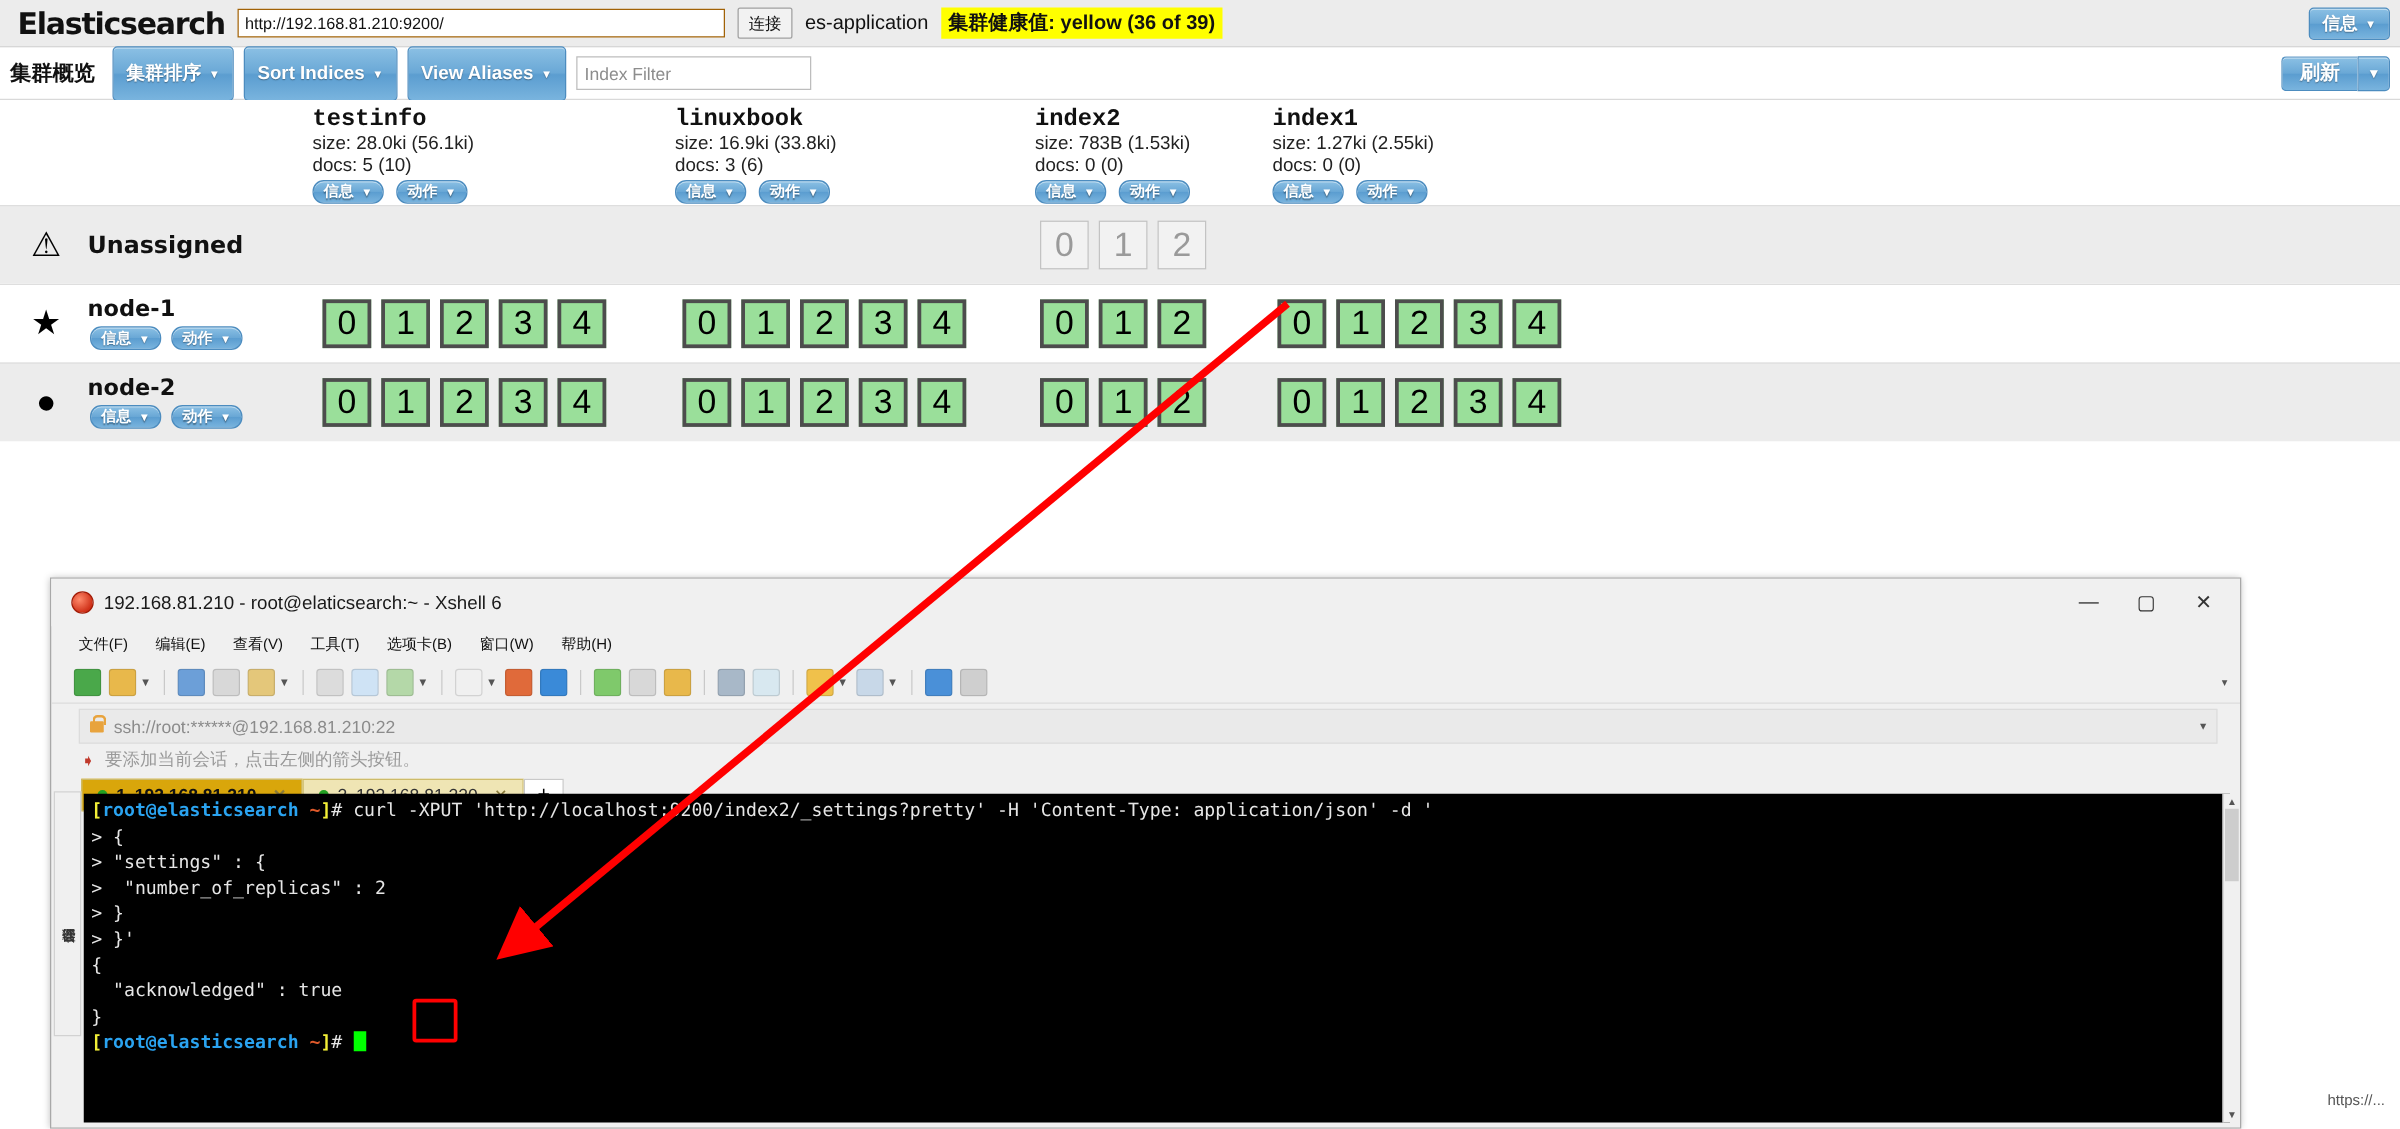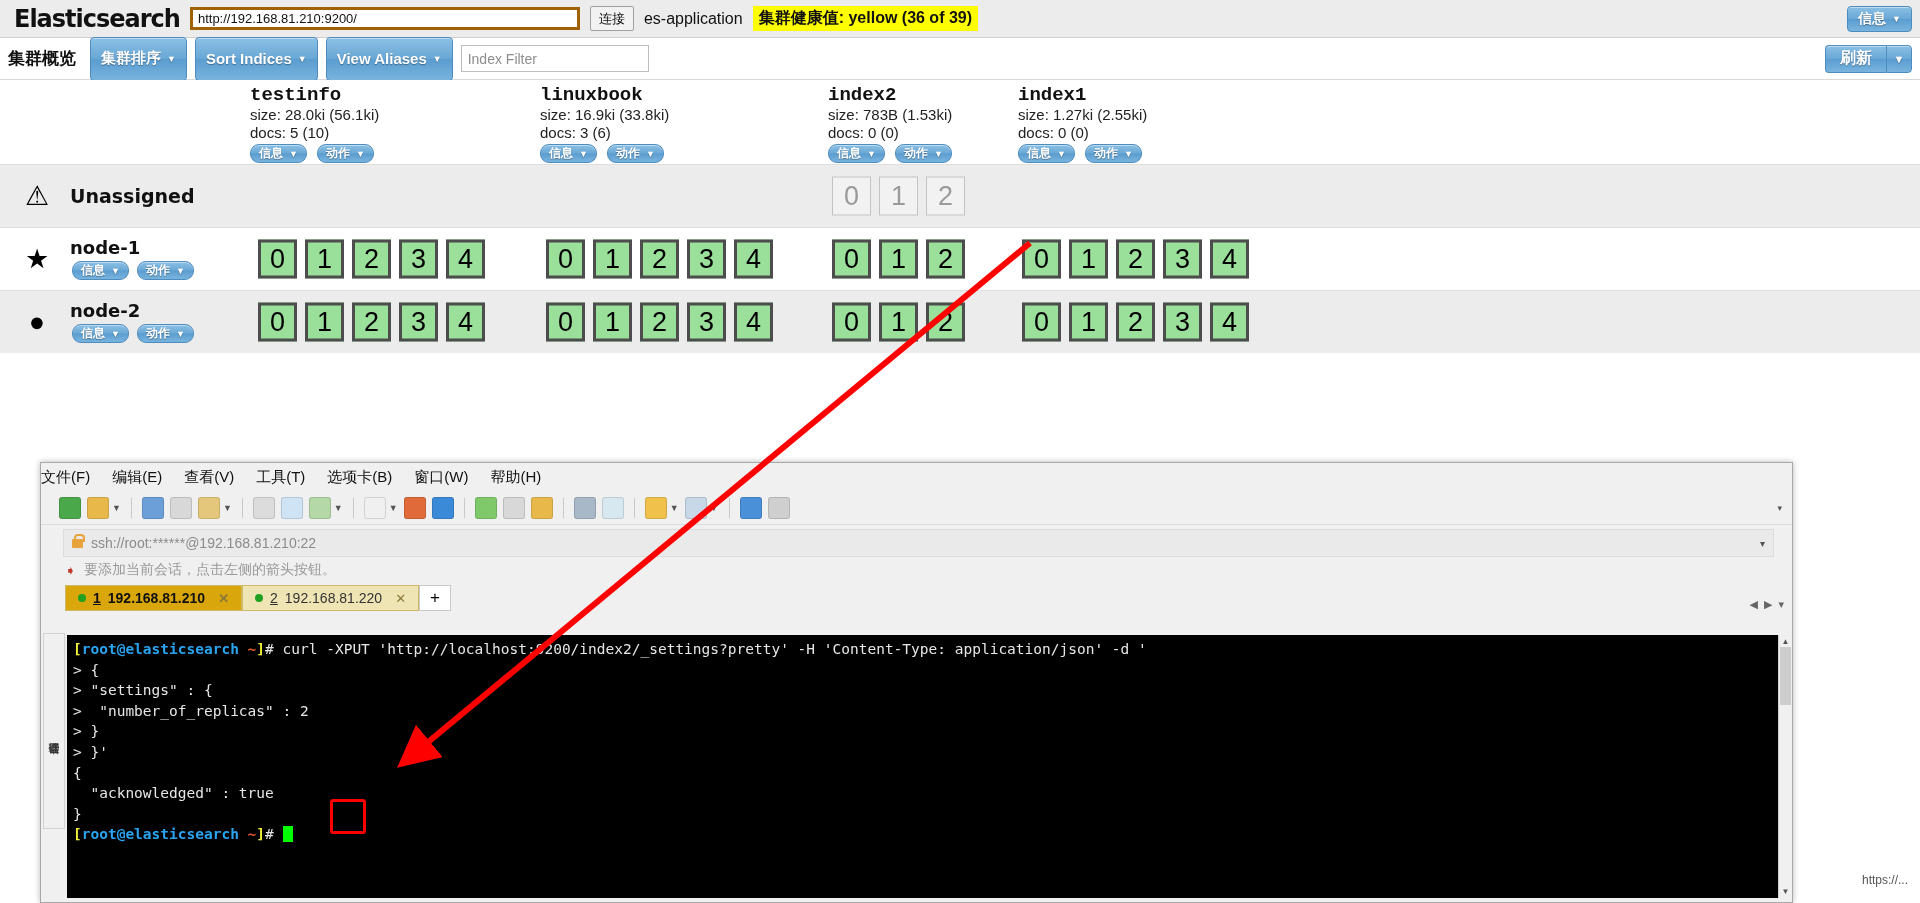--- a/index.html
+++ b/index.html
@@ -17,21 +17,21 @@
 
   .hdr-bar{
     height:38px; background:#ececec; border-bottom:1px solid #cfcfcf;
     display:flex; align-items:center; padding:0 8px; gap:10px;
   }
   .logo{
     font-size:24px; font-weight:bold; letter-spacing:-1px; color:#111;
     font-family:"DejaVu Sans", sans-serif; line-height:1; padding-left:6px;
   }
   .url-input{
-    width:390px; height:23px; border:3px solid #a16207; background:#fff;
+    width:390px; height:23px; border:1px solid #a16207; background:#fff;
     font-size:13px; padding:2px 5px; color:#111; font-family:"Liberation Sans", sans-serif;
   }
   .btn-plain{
     height:25px; min-width:44px; border:1px solid #a0a0a0; background:#f2f2f2;
     border-radius:2px; font-size:13px; cursor:pointer; color:#111; padding:0 8px;
     font-family:"Liberation Sans", sans-serif;
   }
   .cluster-name{ font-size:16px; font-weight:normal; color:#111; }
   .health{
     background:#ffff00; font-size:16px; font-weight:bold; color:#111;
@@ -116,22 +116,22 @@
   .xs-ico{
     width:18px;height:18px;border-radius:50%;margin:0 8px 0 10px;
     background:radial-gradient(circle at 35% 35%, #ff8a6b, #d0321a 70%);
     border:1px solid #a31d08;
   }
   .xs-title-text{ font-size:15px; color:#1a1a1a; }
   .xs-winbtns{ margin-left:auto; display:flex; }
   .xs-wb{ width:46px; height:37px; display:flex; align-items:center; justify-content:center;
           font-size:16px; color:#333; cursor:pointer; }
 
-  .xs-menu{ height:28px; display:flex; align-items:center; gap:22px; 
-            font-size:15px; color:#111; }
+  .xs-menu{ height:28px; display:flex; align-items:center; gap:22px; padding-left:22px;
+            font-size:12px; color:#111; }
   .xs-menu span{ cursor:pointer; }
 
   .xs-toolbar{ height:34px; display:flex; align-items:center; gap:6px; padding-left:18px;
                border-bottom:1px solid #dcdcdc; }
   .ticon{ width:22px;height:22px;border-radius:3px;display:inline-block;
           border:1px solid rgba(0,0,0,.12); }
   .tsep{ width:1px; height:20px; background:#c9c9c9; margin:0 4px; }
   .tarrow{ font-size:9px; color:#555; margin-left:-3px; }
 
   .xs-addr{ height:28px; margin:4px 18px 0 22px; background:#eaeaea; border:1px solid #dcdcdc;
@@ -386,20 +386,29 @@
             <div class="shard assigned">3</div>
             <div class="shard assigned">4</div>
           </div>
         </div>
       </div>
   </div>
 </div>
 
 <div id="xshell">
 
+  <div class="xs-title">
+    <span class="xs-ico"></span>
+    <span class="xs-title-text">192.168.81.210 - root@elaticsearch:~ - Xshell 6</span>
+    <div class="xs-winbtns">
+      <div class="xs-wb">—</div>
+      <div class="xs-wb">▢</div>
+      <div class="xs-wb close">✕</div>
+    </div>
+  </div>
 
   <div class="xs-menu" id="xsmenu-host">
       <span>文件(F)</span>
       <span>编辑(E)</span>
       <span>查看(V)</span>
       <span>工具(T)</span>
       <span>选项卡(B)</span>
       <span>窗口(W)</span>
       <span>帮助(H)</span>
     </div>

